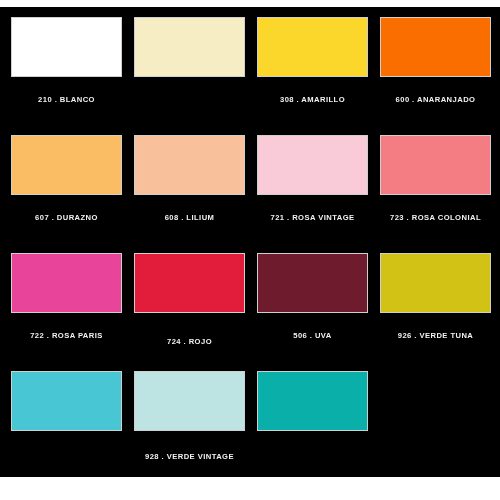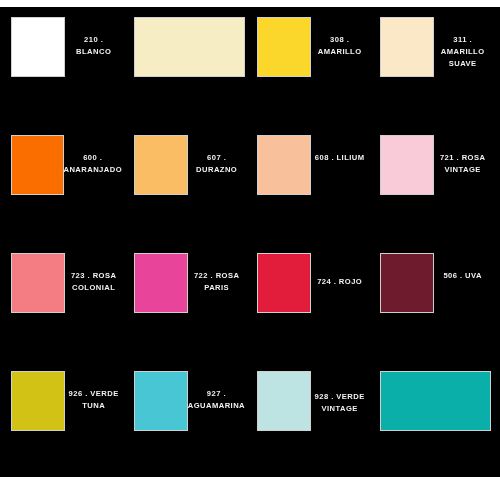--- a/index.html
+++ b/index.html
@@ -30,21 +30,22 @@
     width: 479px;
     display: grid;
     grid-template-columns: repeat(4, 111px);
     grid-template-rows: repeat(4, 118px);
     column-gap: 12px;
     row-gap: 0px;
   }
   .swatch-cell {
     position: relative;
     display: flex;
-    align-items: flex-start;
+    flex-direction: column;
+    align-items: center;
   }
   .swatch-chip {
     width: 111px;
     height: 60px;
     border: 1px solid #cfcfcf;
     box-sizing: border-box;
     display: block;
   }
   .swatch-label {
     margin-top: 17px;
@@ -70,24 +71,20 @@
         <div class="swatch-label" style="color: rgb(242, 242, 242);">210 . BLANCO</div>
       </div>
       <div class="swatch-cell">
         <div class="swatch-chip" style="background: rgb(247, 237, 197); border-color: rgb(207, 207, 207);"></div>
       </div>
       <div class="swatch-cell">
         <div class="swatch-chip" style="background: rgb(251, 215, 43); border-color: rgb(207, 207, 207);"></div>
         <div class="swatch-label" style="color: rgb(242, 242, 242);">308 . AMARILLO</div>
       </div>
       <div class="swatch-cell">
-        <div class="swatch-chip" style="background: rgb(251, 232, 198); border-color: rgb(207, 207, 207);"></div>
-        <div class="swatch-label" style="color: rgb(242, 242, 242);">311 . AMARILLO SUAVE</div>
-      </div>
-      <div class="swatch-cell">
         <div class="swatch-chip" style="background: rgb(250, 110, 0); border-color: rgb(207, 207, 207);"></div>
         <div class="swatch-label" style="color: rgb(242, 242, 242);">600 . ANARANJADO</div>
       </div>
       <div class="swatch-cell">
         <div class="swatch-chip" style="background: rgb(251, 189, 99); border-color: rgb(207, 207, 207);"></div>
         <div class="swatch-label" style="color: rgb(242, 242, 242);">607 . DURAZNO</div>
       </div>
       <div class="swatch-cell">
         <div class="swatch-chip" style="background: rgb(249, 193, 155); border-color: rgb(207, 207, 207);"></div>
         <div class="swatch-label" style="color: rgb(242, 242, 242);">608 . LILIUM</div>
@@ -111,21 +108,20 @@
       <div class="swatch-cell">
         <div class="swatch-chip" style="background: rgb(110, 27, 46); border-color: rgb(207, 207, 207);"></div>
         <div class="swatch-label" style="color: rgb(242, 242, 242);">506 . UVA</div>
       </div>
       <div class="swatch-cell">
         <div class="swatch-chip" style="background: rgb(209, 194, 21); border-color: rgb(207, 207, 207);"></div>
         <div class="swatch-label" style="color: rgb(242, 242, 242);">926 . VERDE TUNA</div>
       </div>
       <div class="swatch-cell">
         <div class="swatch-chip" style="background: rgb(73, 198, 212); border-color: rgb(207, 207, 207);"></div>
-        <div class="swatch-label" style="color: rgb(242, 242, 242);">927 . AGUAMARINA</div>
       </div>
       <div class="swatch-cell">
         <div class="swatch-chip" style="background: rgb(189, 227, 226); border-color: rgb(207, 207, 207);"></div>
         <div class="swatch-label" style="color: rgb(242, 242, 242); margin-top: 20px;">928 . VERDE VINTAGE</div>
       </div>
       <div class="swatch-cell">
         <div class="swatch-chip" style="background: rgb(9, 175, 168); border-color: rgb(207, 207, 207);"></div>
       </div>
     </div>
 </div>

